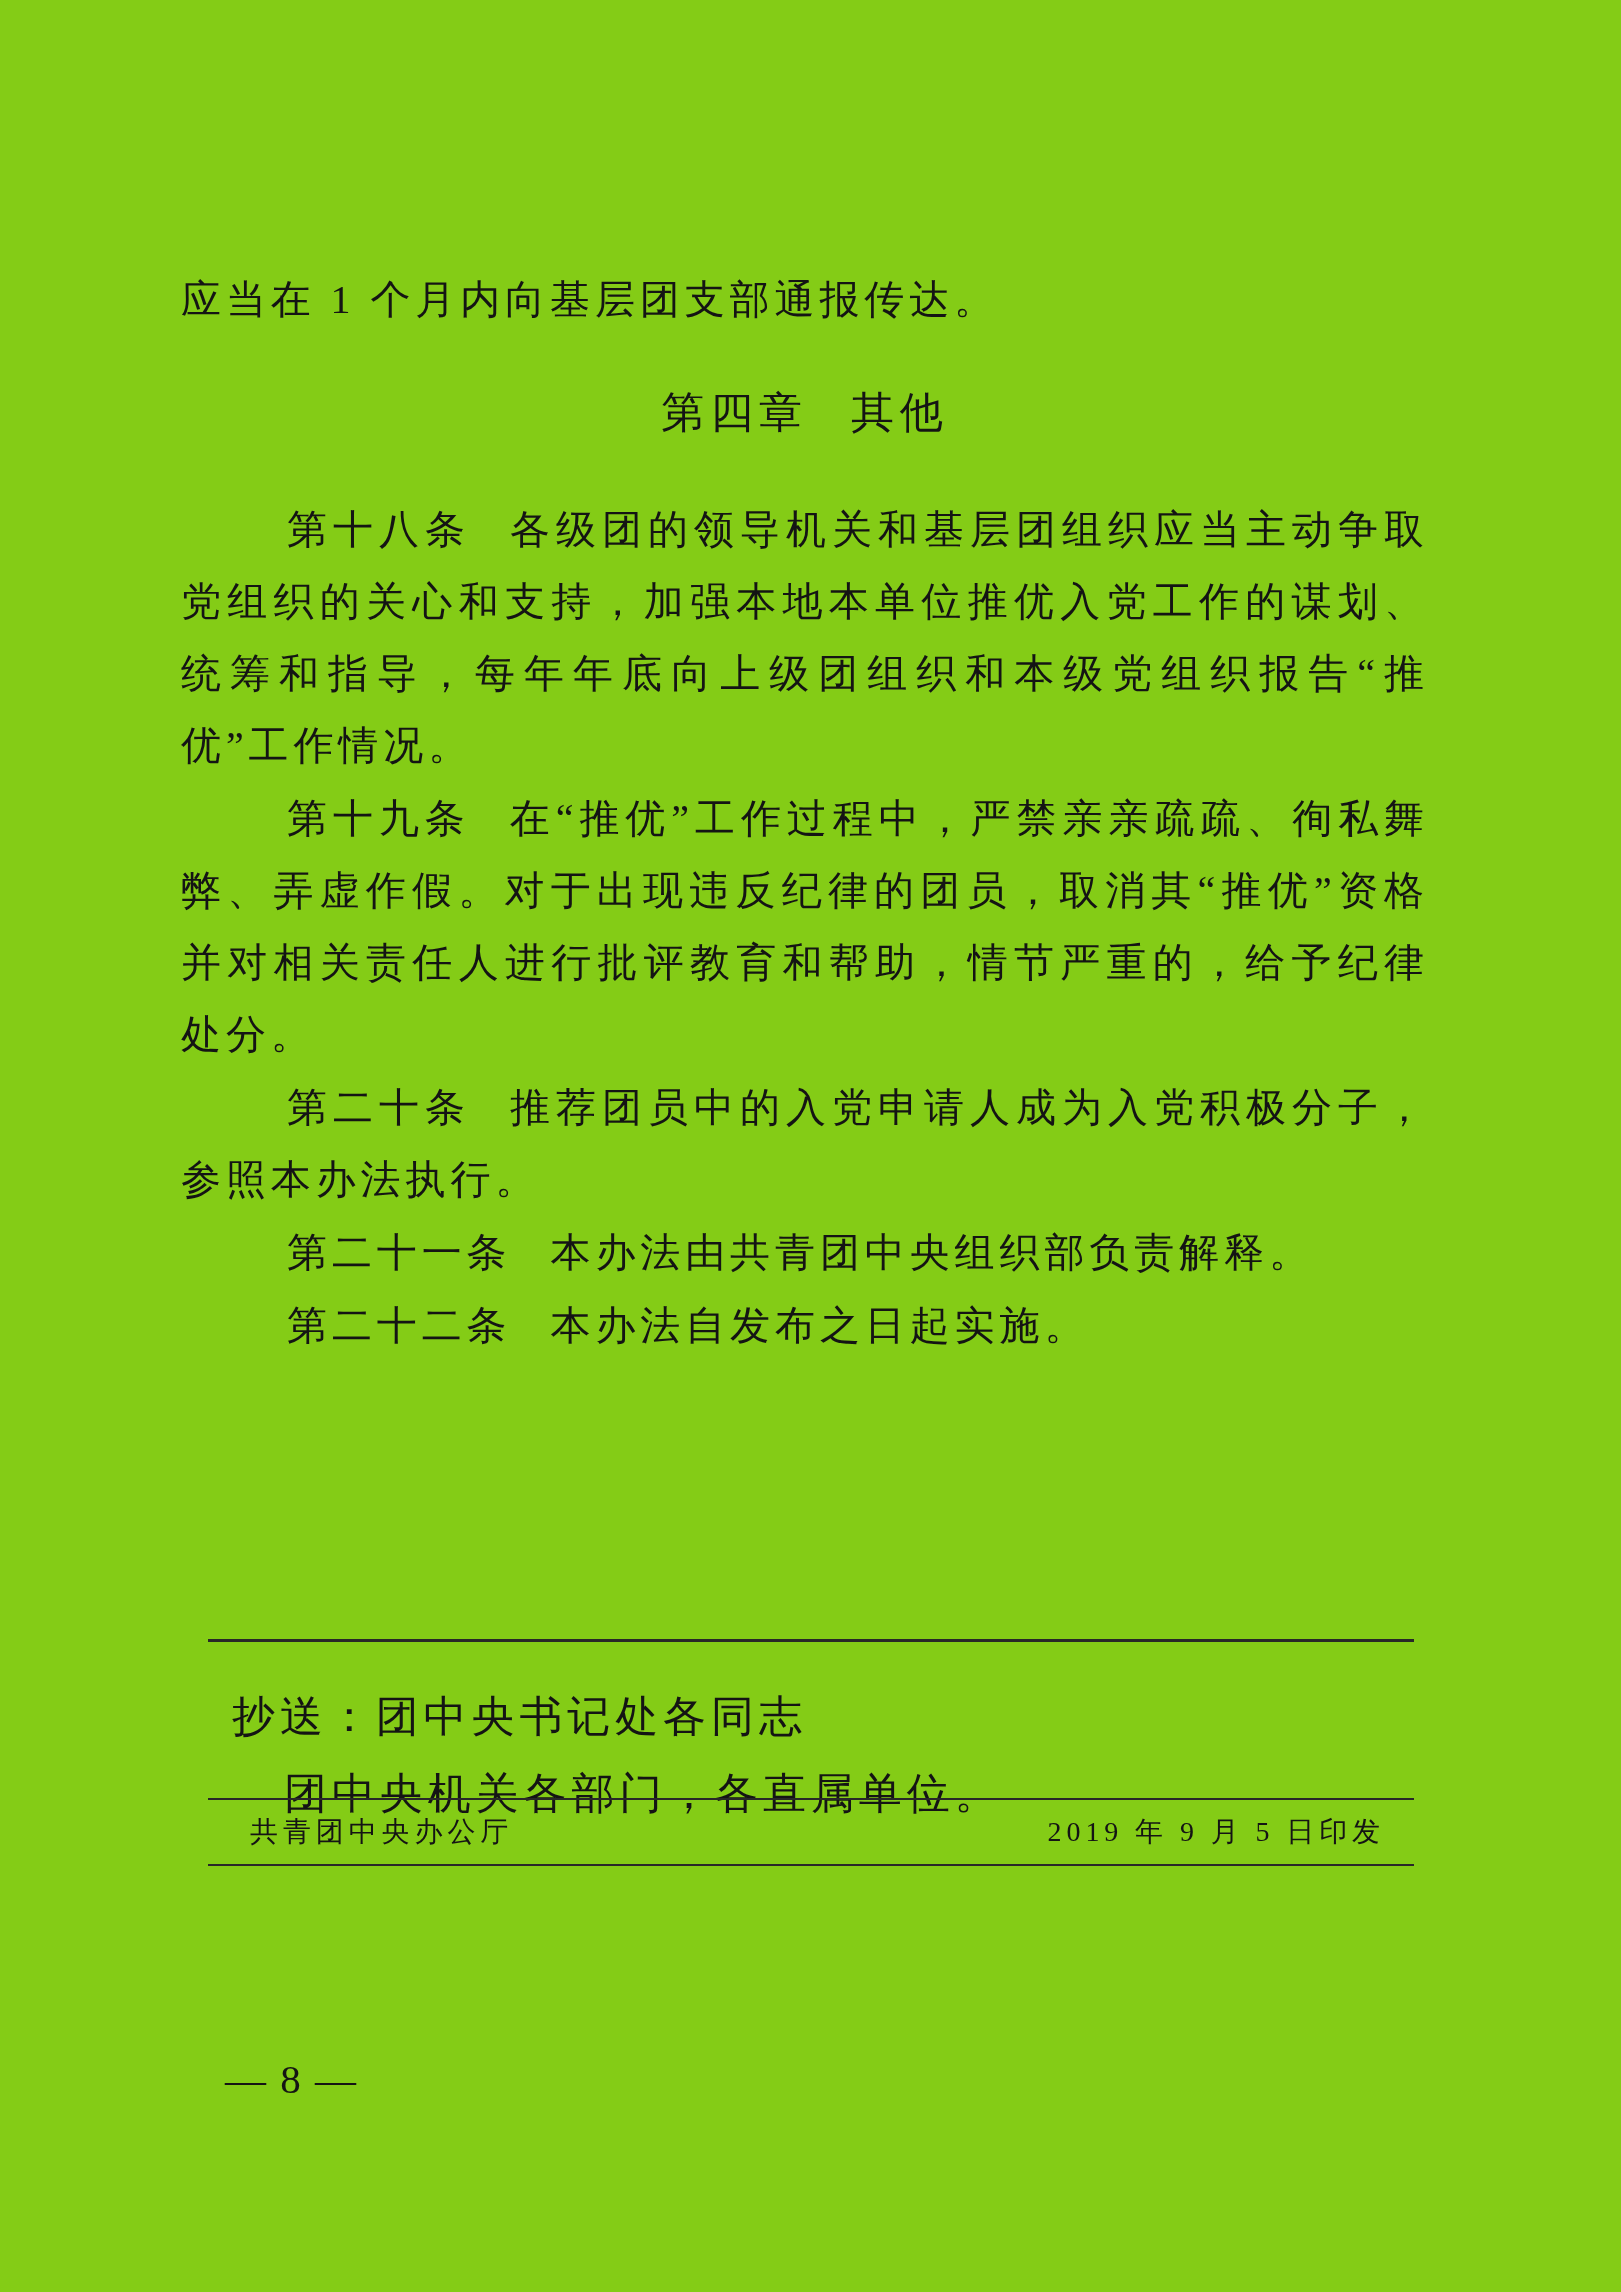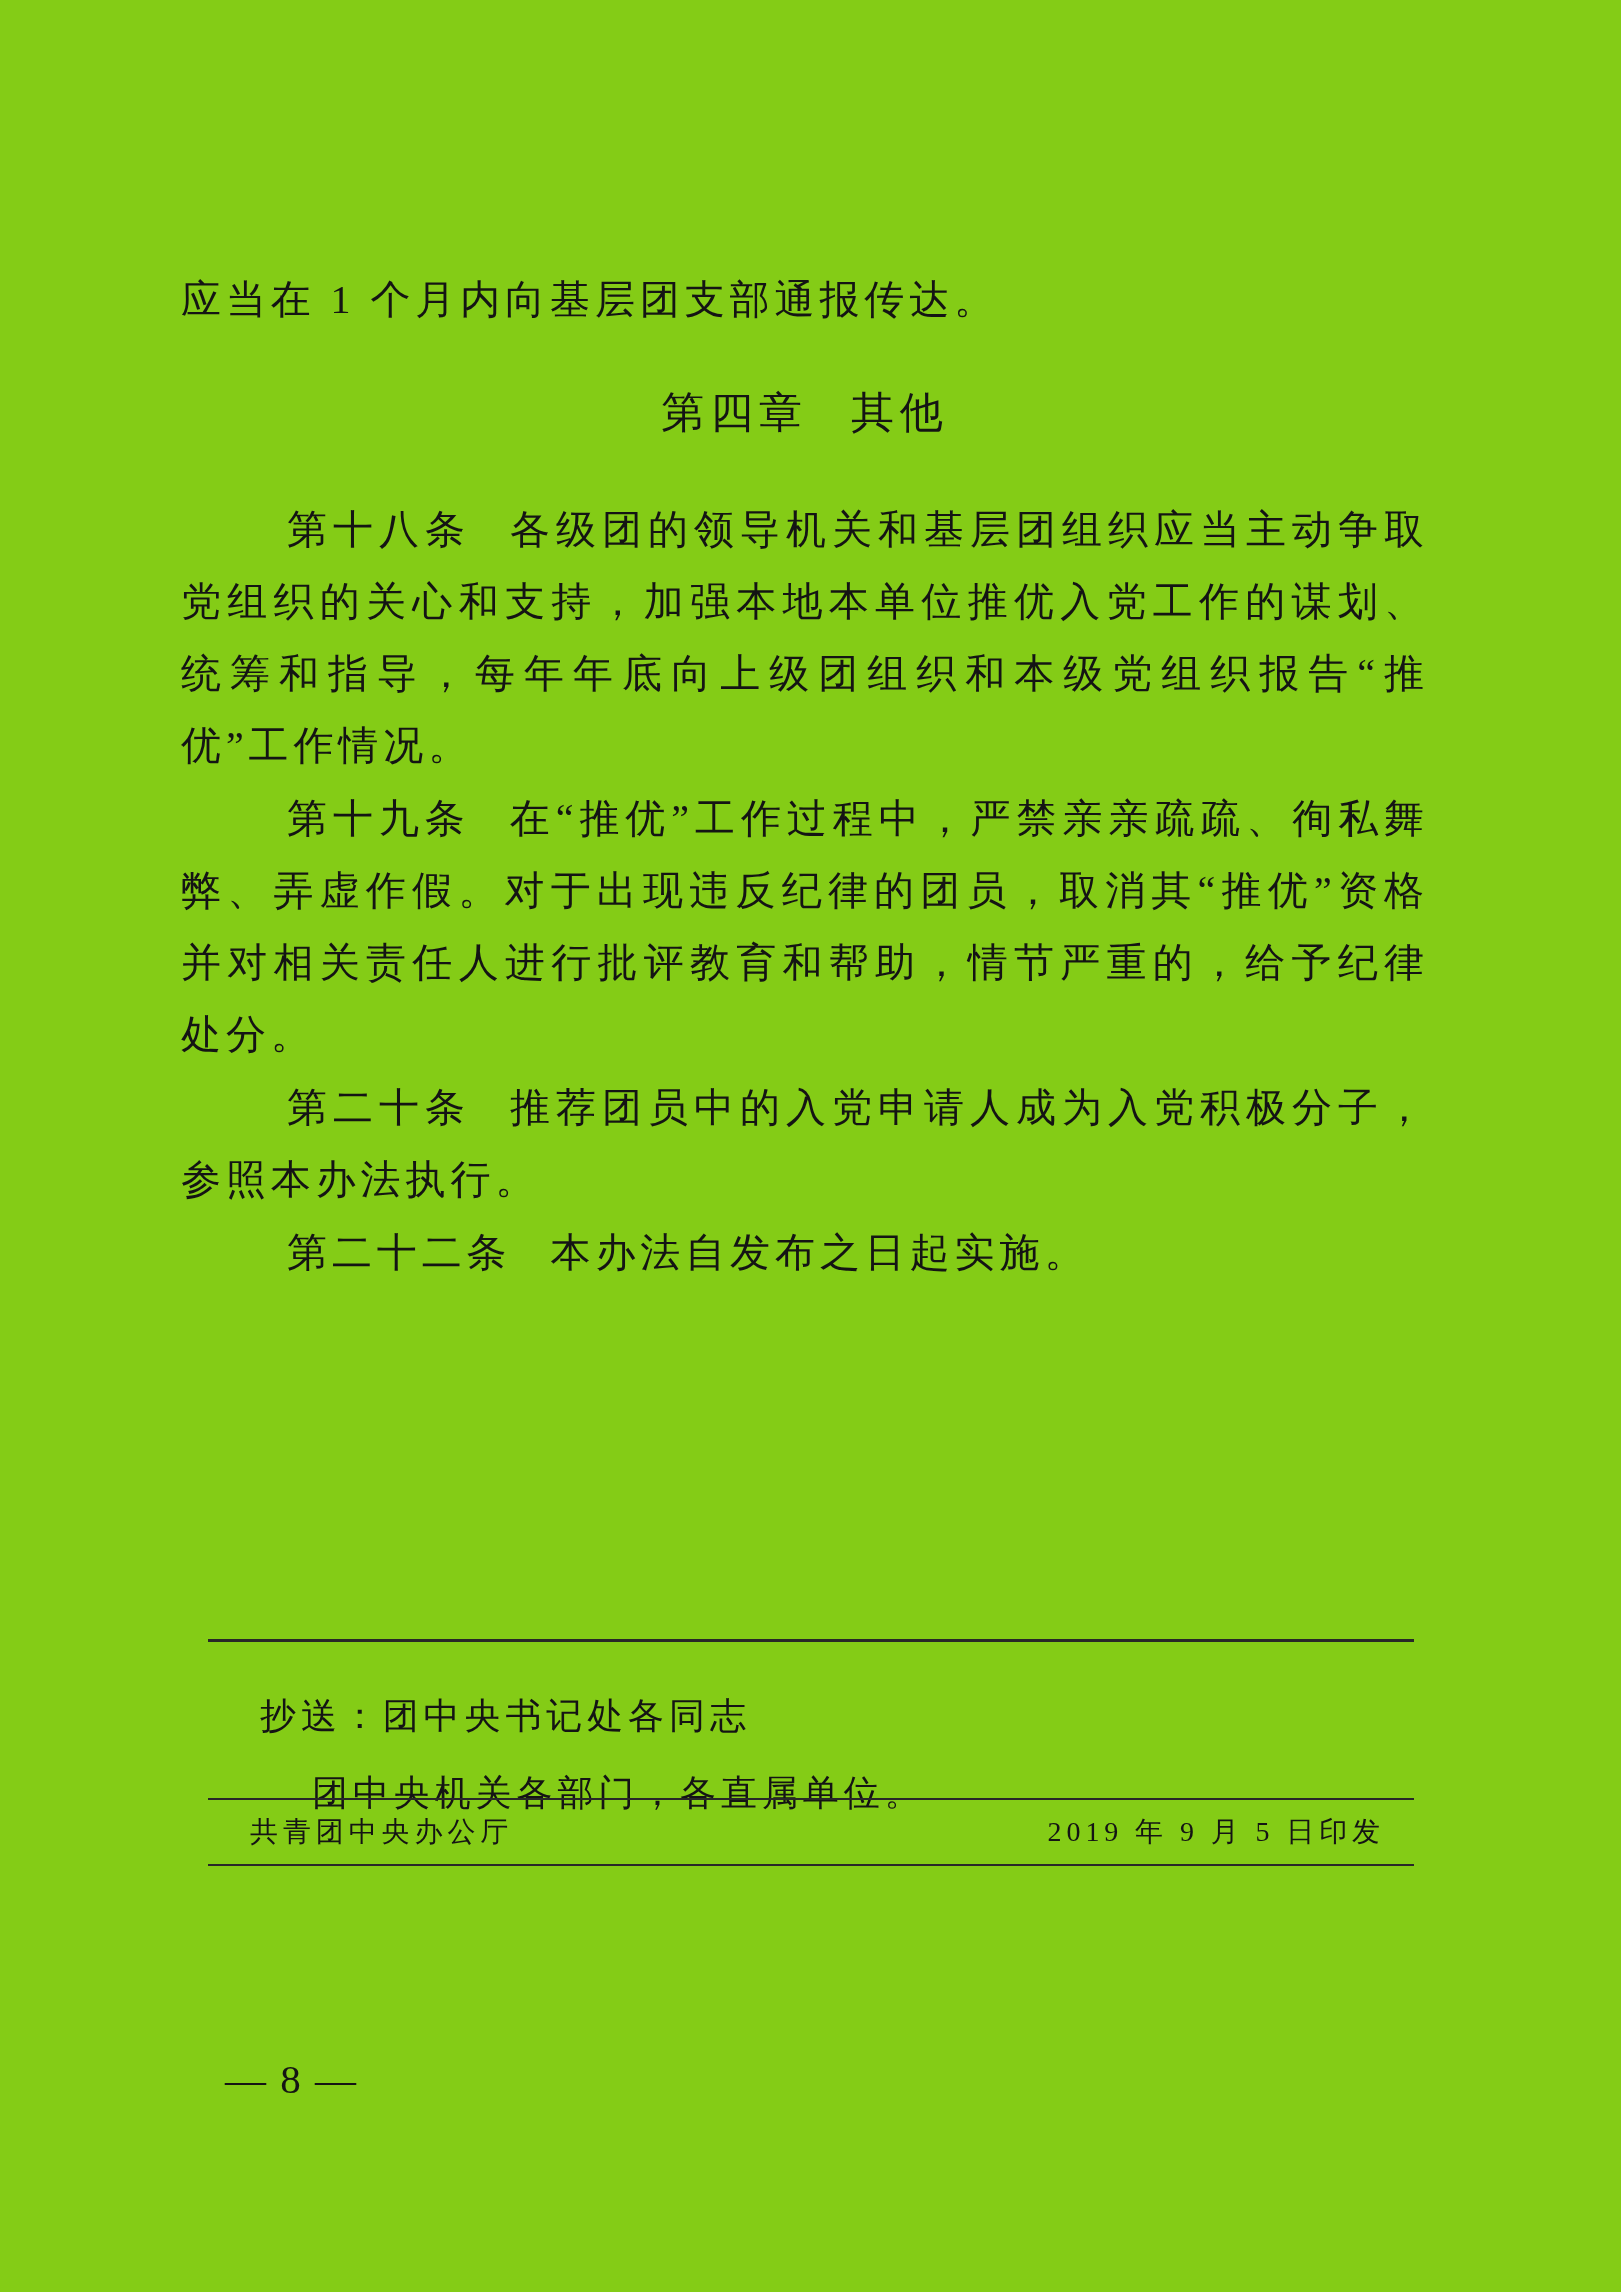--- a/index.html
+++ b/index.html
@@ -45,23 +45,23 @@
   .rule-top {
     position: absolute;
     left: 208px;
     top: 1639px;
     width: 1206px;
     height: 2.9px;
     background: #282828;
   }
   .cc-block {
     position: absolute;
-    left: 260px;
+    left: 232px;
     top: 1678px;
-    font-size: 36px;
+    font-size: 43px;
     line-height: 77px;
     letter-spacing: 4.9px;
     white-space: nowrap;
   }
   .cc-line2 { margin-left: 52px; }
   .issuer-box {
     position: absolute;
     left: 208px;
     top: 1798px;
     width: 1206px;
@@ -97,20 +97,21 @@
     <div class="chapter-heading">
       <span class="chapter-label">第四章</span><span>其他</span>
     </div>
 
     <p class="article"><span class="art-num">第十八条</span><span>各级团的领导机关和基层团组织应当主动争取党组织的关心和支持，加强本地本单位推优入党工作的谋划、统筹和指导，每年年底向上级团组织和本级党组织报告“推优”工作情况。</span></p>
 
     <p class="article"><span class="art-num">第十九条</span><span>在“推优”工作过程中，严禁亲亲疏疏、徇私舞弊、弄虚作假。对于出现违反纪律的团员，取消其“推优”资格并对相关责任人进行批评教育和帮助，情节严重的，给予纪律处分。</span></p>
 
     <p class="article"><span class="art-num">第二十条</span><span>推荐团员中的入党申请人成为入党积极分子，参照本办法执行。</span></p>
 
+    <p class="article"><span class="art-num">第二十一条</span><span>本办法由共青团中央组织部负责解释。</span></p>
 
     <p class="article"><span class="art-num">第二十二条</span><span>本办法自发布之日起实施。</span></p>
   </div>
 
   <div class="rule-top"></div>
 
   <div class="cc-block">
     <div><span>抄送：</span><span>团中央书记处各同志</span></div>
     <div class="cc-line2">团中央机关各部门，各直属单位。</div>
   </div>

